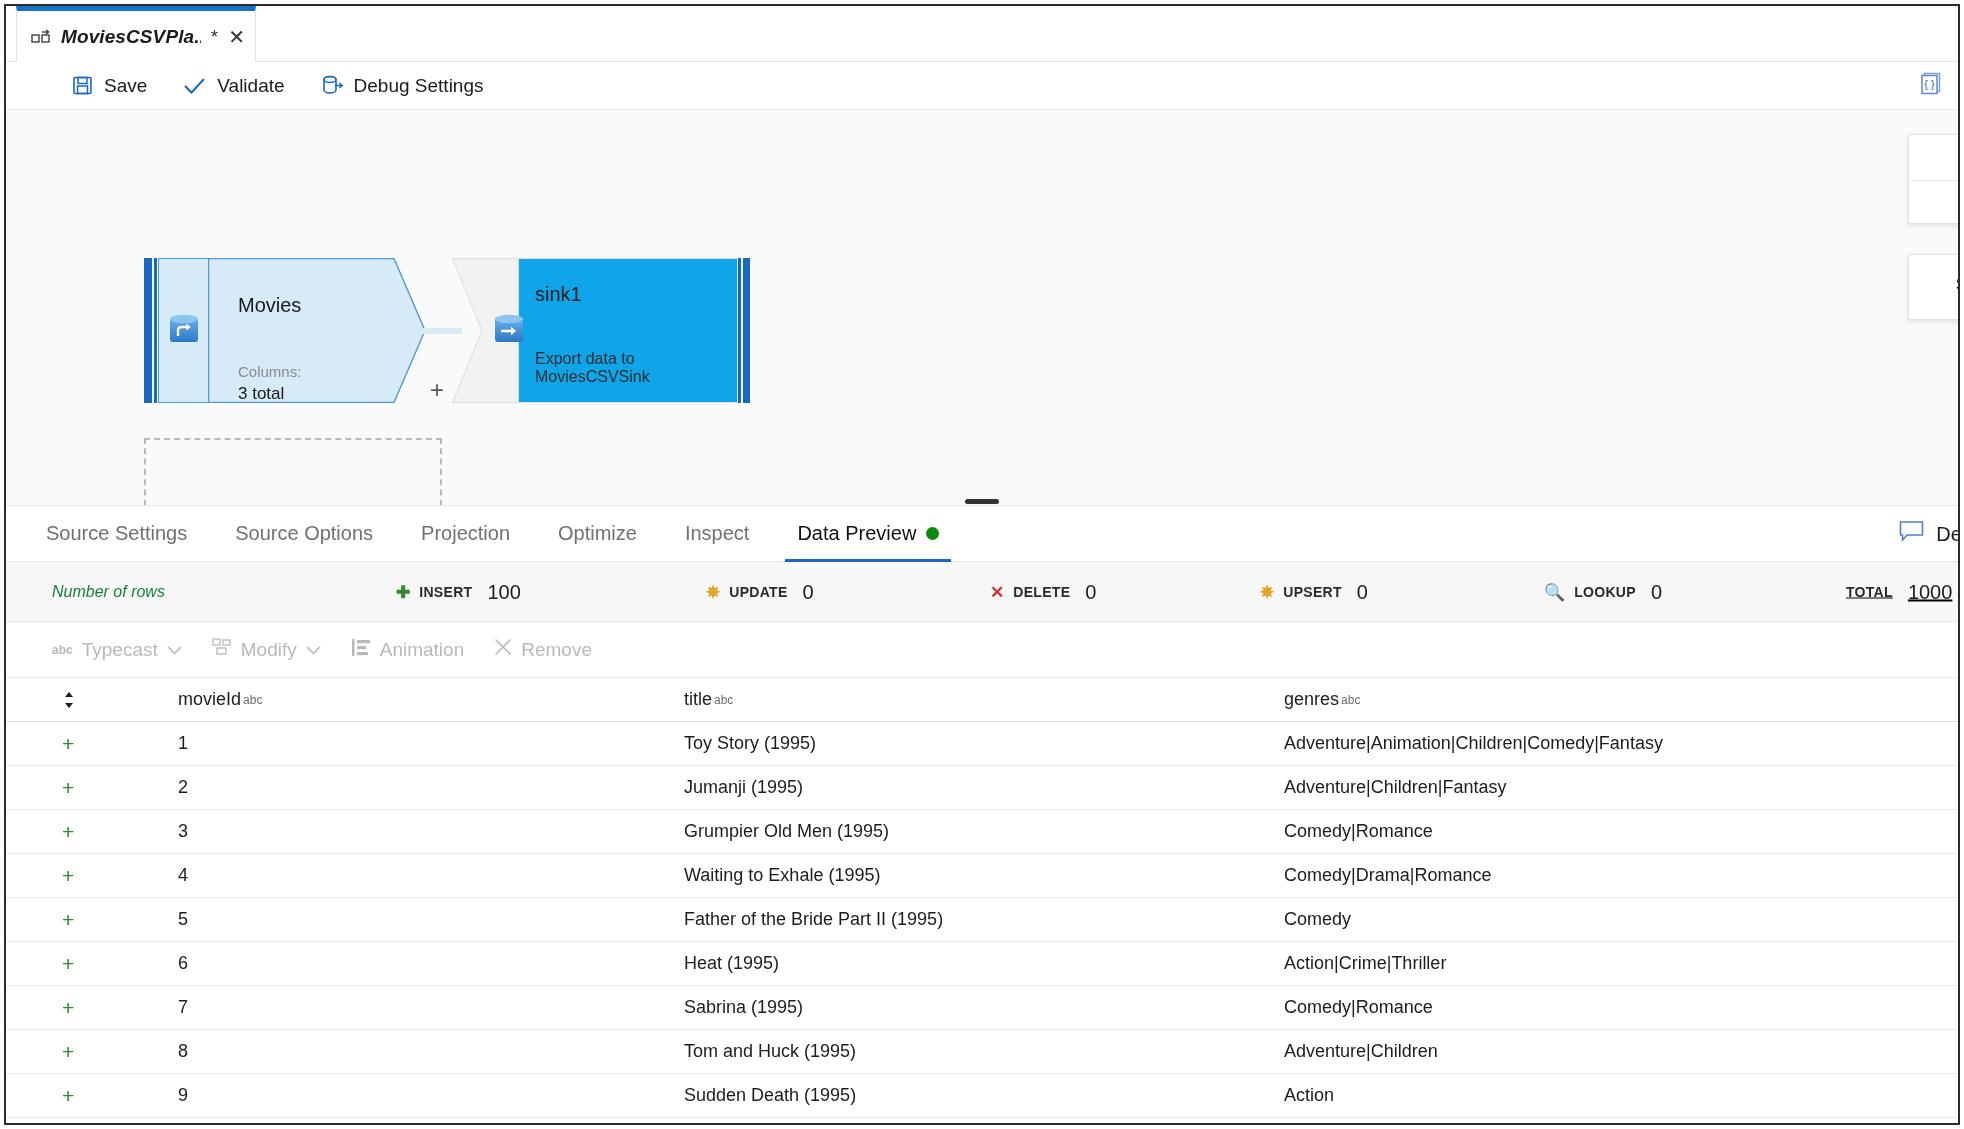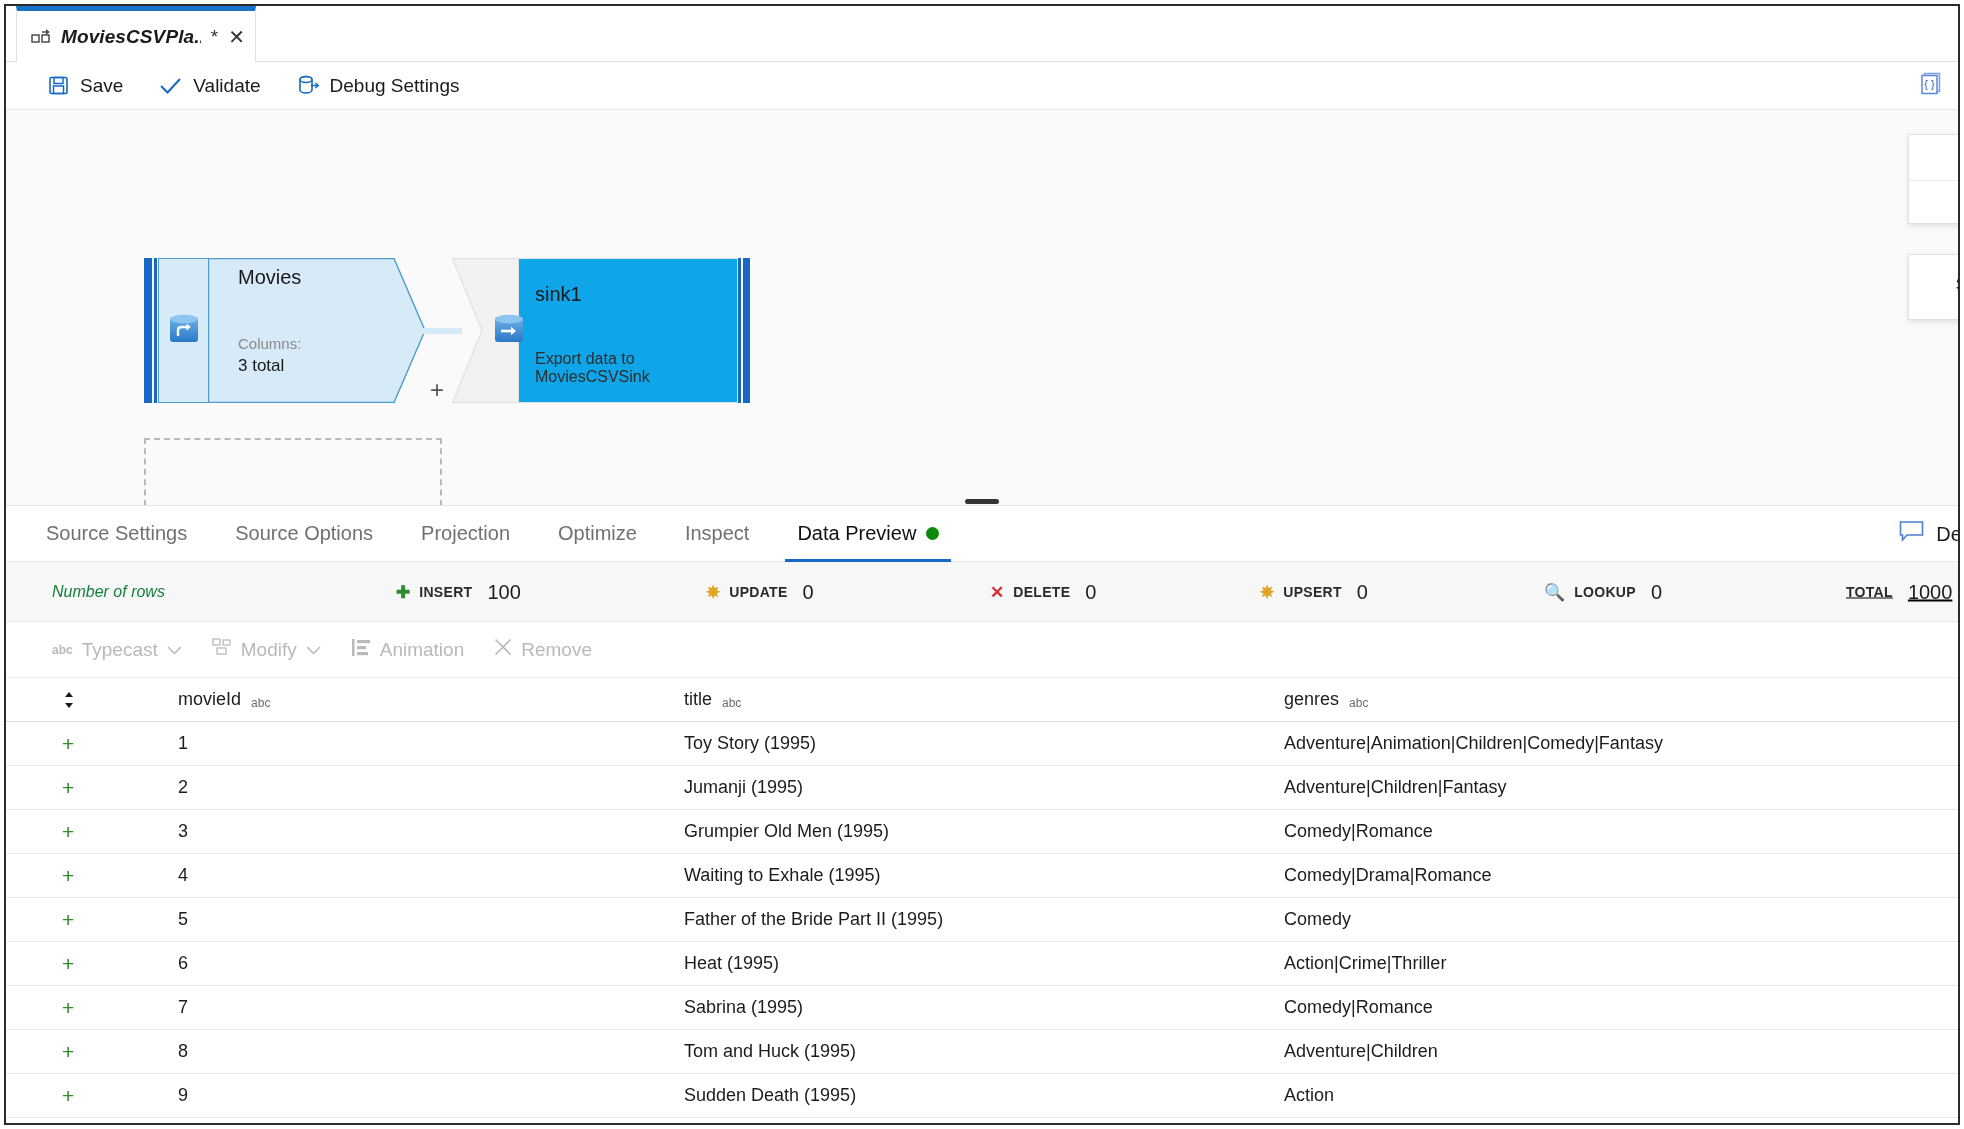--- a/index.html
+++ b/index.html
@@ -61,21 +61,21 @@
     pointer-events: none;
   }
 
   
   .cmdbar {
     position: absolute; left: 0; top: 56px;
     width: 100%; height: 48px;
     background: #ffffff;
     border-bottom: 1px solid #e8e8e8;
     display: flex; align-items: center;
-    padding-left: 42px;
+    padding-left: 66px;
     gap: 36px;
   }
   .cmd {
     display: flex; align-items: center; gap: 11px;
     font-size: 19px; color: #1b1b1b; cursor: pointer;
     white-space: nowrap;
   }
   .cmd svg { display: block; }
   .cmd-right {
     position: absolute; right: 14px; top: 50%;
@@ -113,21 +113,21 @@
     border-right: none;
     display: flex; align-items: center; justify-content: center;
   }
   .node-source .bodyshape {
     position: absolute; left: 64px; top: 0;
     width: 218px; height: 100%;
   }
   .node-source .bodytext {
     position: absolute; left: 80px; top: 0;
     width: 190px; height: 100%;
-    padding: 8px 0 0 14px;
+    padding: 36px 0 0 14px;
     display: flex; flex-direction: column;
     justify-content: flex-start;
   }
   .node-title {
     font-size: 20px; color: #18191a; font-weight: 400;
     margin-bottom: 44px;
   }
   .node-sub-label { font-size: 15px; color: #8a8a8a; line-height: 1.5; }
   .node-sub-value { font-size: 17px; color: #18191a; font-weight: 400; }
 
@@ -299,21 +299,21 @@
   .c-plus {
     width: 70px; padding-left: 56px;
     font-size: 21px; color: #2e8b2e; line-height: 1;
   }
   .c-id { width: 600px; padding-left: 102px; }
   .c-title { width: 600px; padding-left: 8px; }
   .c-genres { flex: 1; padding-left: 8px; }
   .cell { font-size: 18px; color: #1c1c1c; white-space: nowrap; overflow: hidden; }
   .hcell {
     font-size: 18px; color: #1c1c1c;
-    display: flex; align-items: flex-end; gap: 10px; white-space: nowrap;
+    display: flex; align-items: center; gap: 2px; white-space: nowrap;
   }
   .type-tag { font-size: 12px; color: #6c6c6c; font-weight: 400; }
 </style>
 </head>
 <body>
 
 <div class="app-frame">
 
   <div class="tabstrip">
     <div class="tab-tooltip">MoviesCSVPlayground</div>

